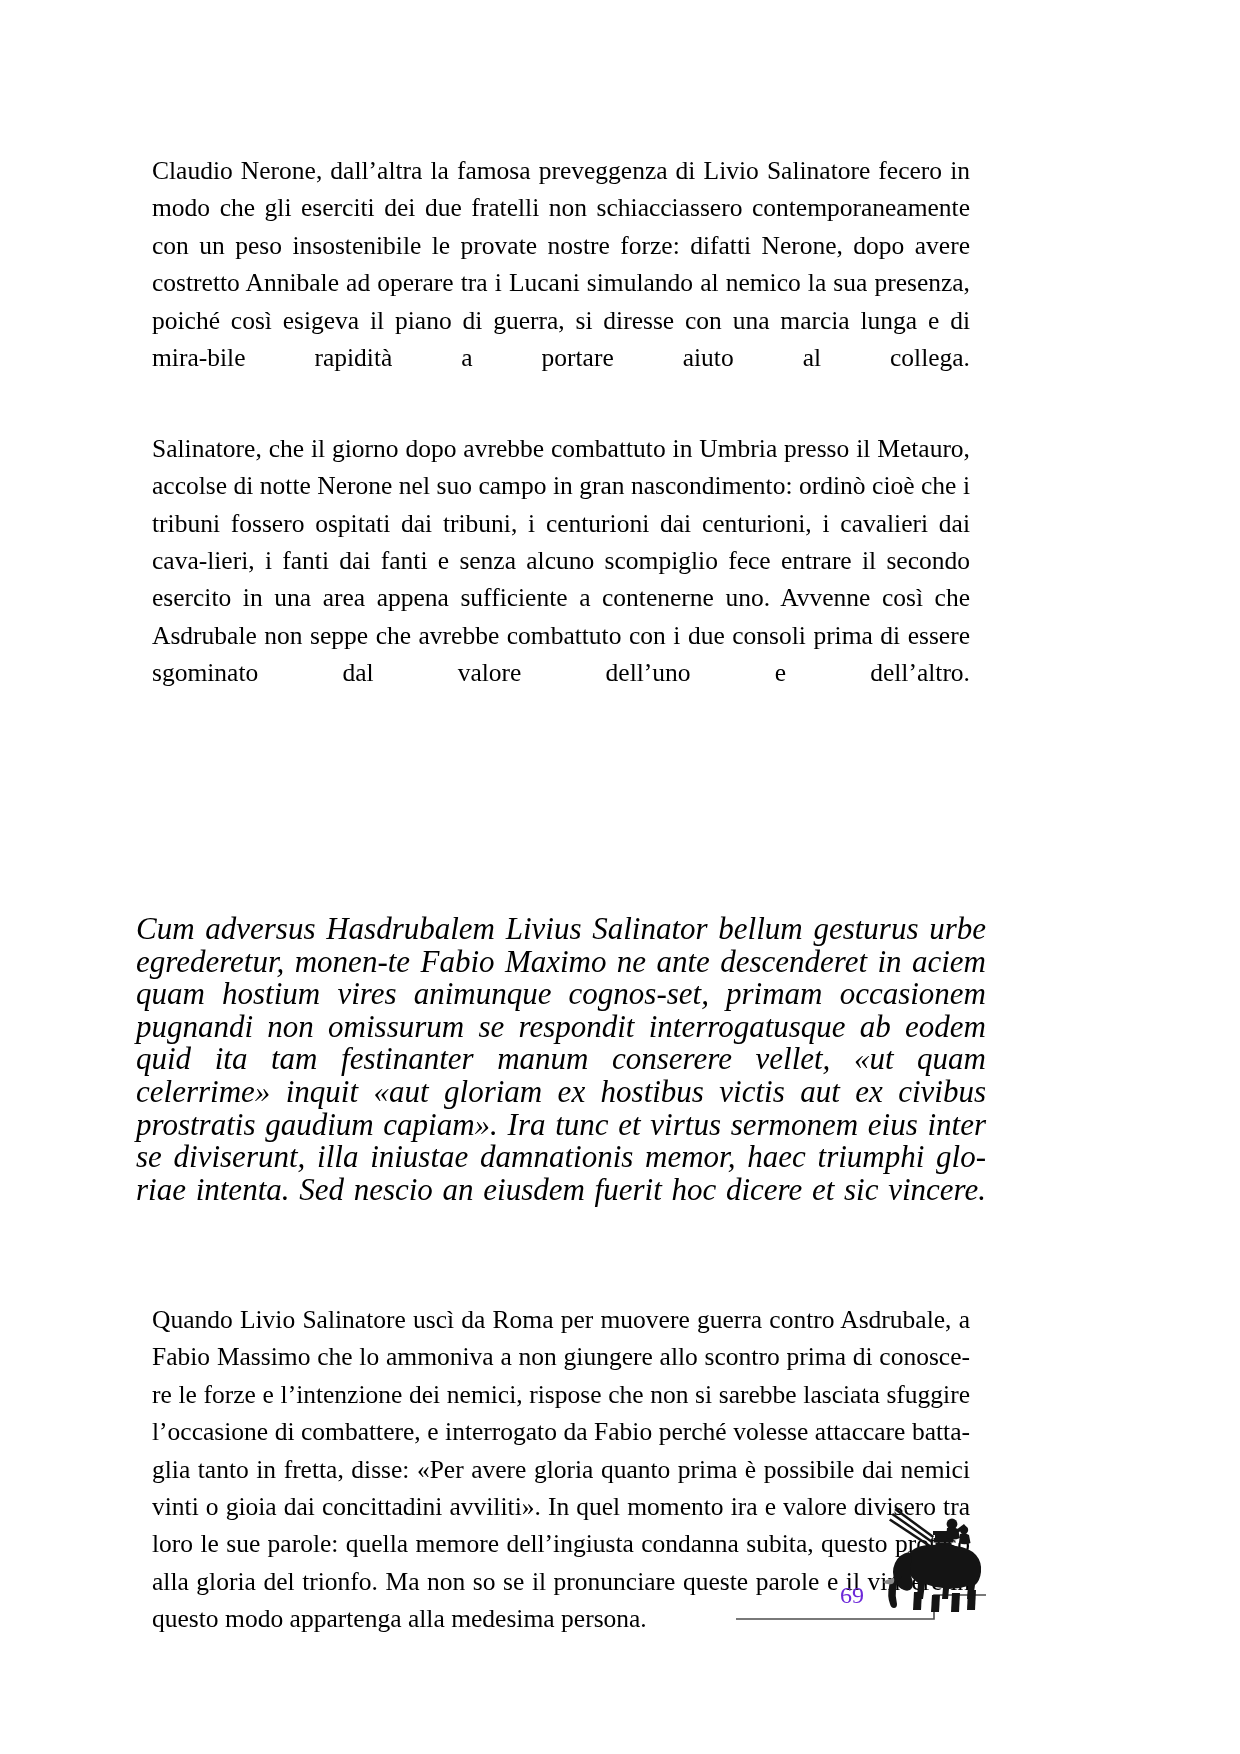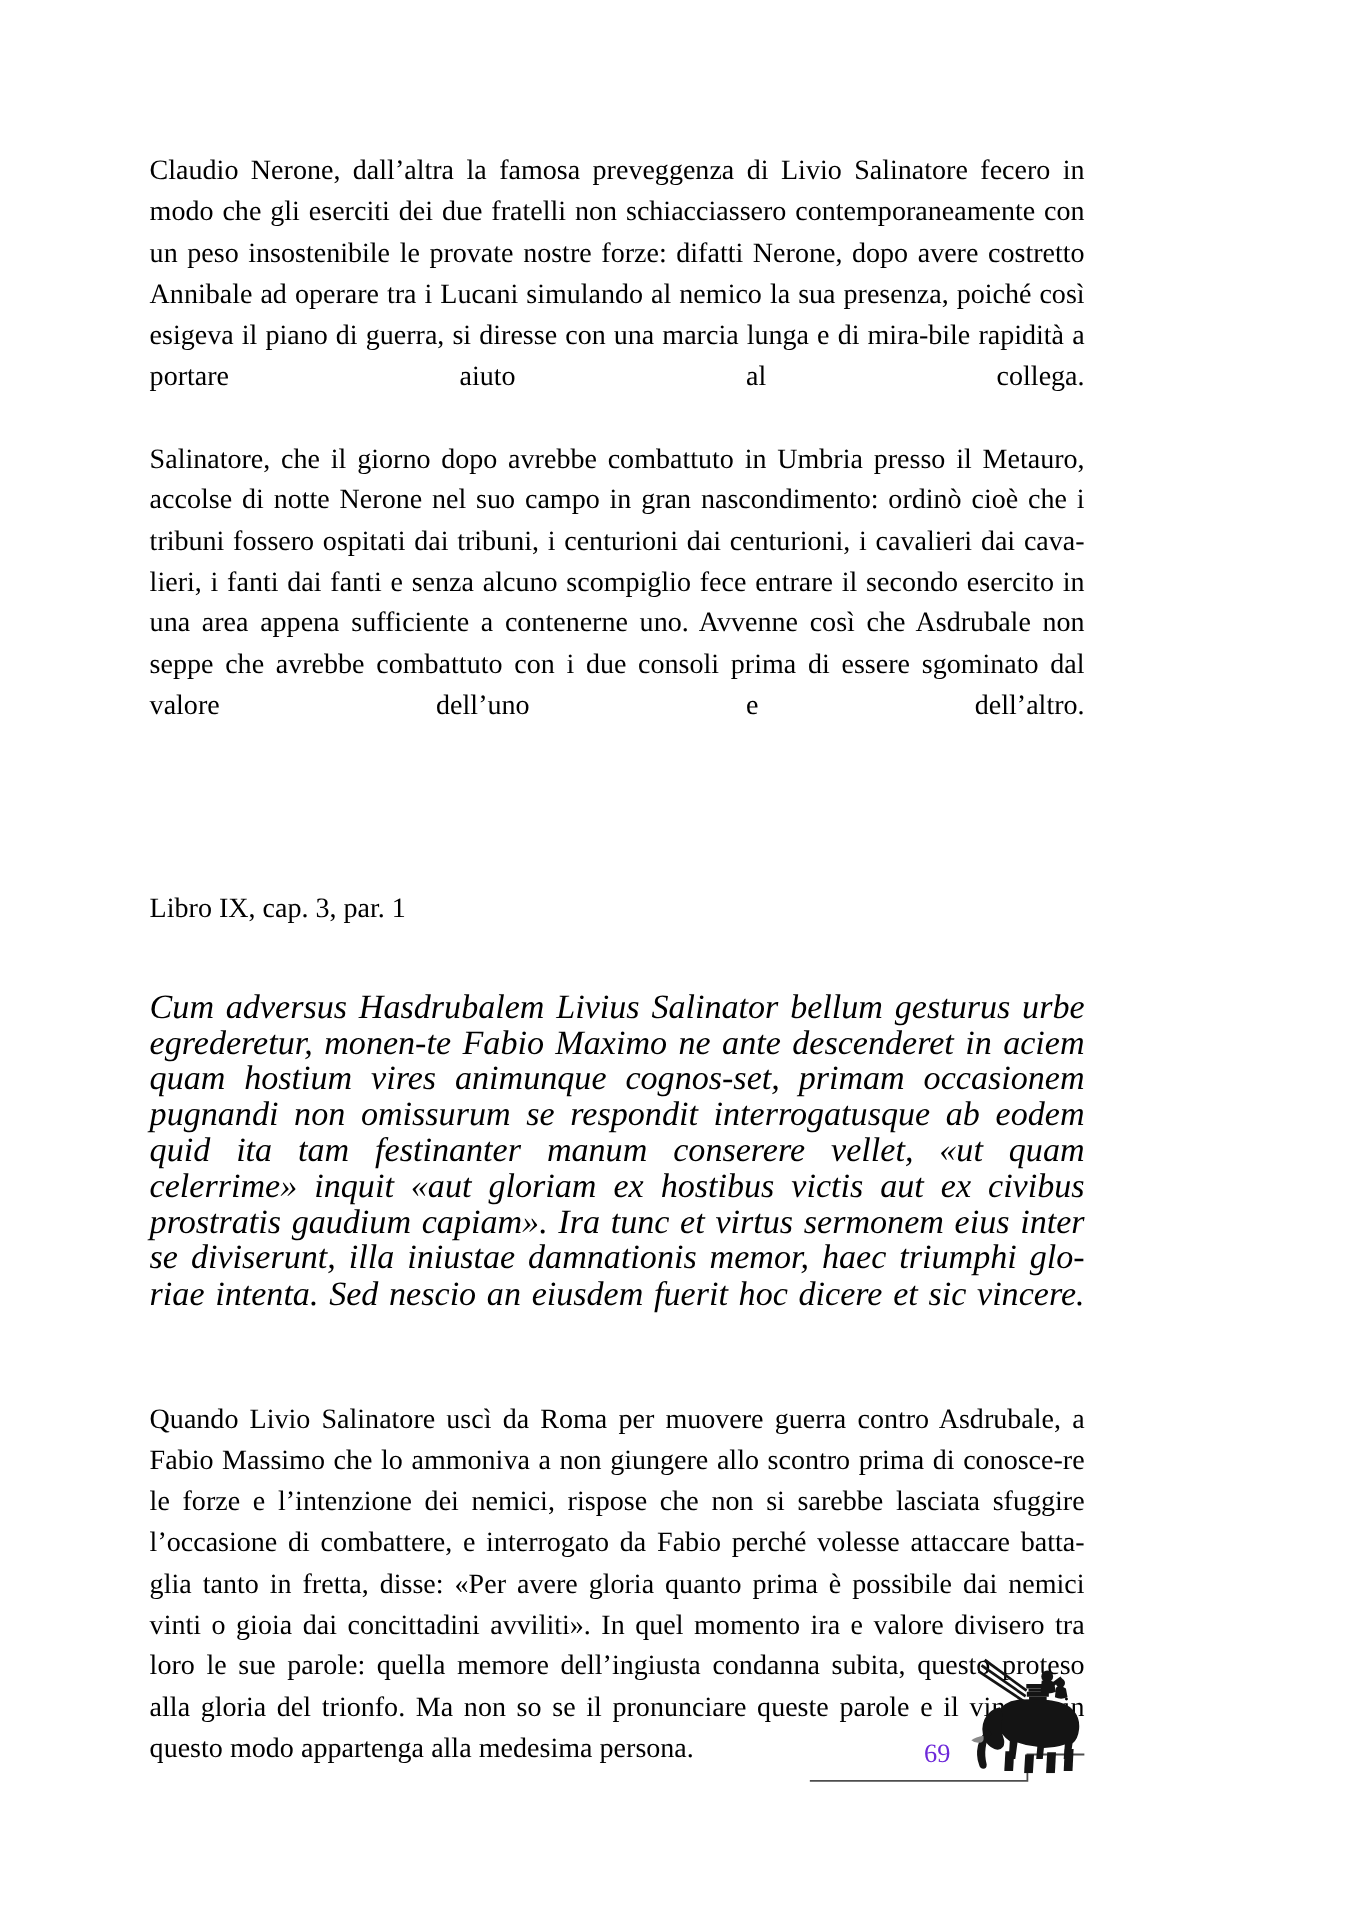--- a/index.html
+++ b/index.html
@@ -30,21 +30,21 @@
     top: 136px;
     width: 850px;
   }
 
   
   .body-para {
     font-size: 25.5px;
     line-height: 37.4px;
     text-align: justify;
     text-justify: inter-word;
-    margin: 0;
+    margin: 16px;
     hyphens: manual;
     -webkit-hyphens: manual;
     letter-spacing: 0.0px;
     word-spacing: 0.1px;
   }
   .body-para::after {
     content: "";
     display: inline-block;
     width: 100%;
   }
@@ -118,21 +118,20 @@
 
   <div class="content">
 
     <p class="body-para">Claudio Nerone, dall’altra la famosa preveggenza di Livio Salinatore fecero in modo che gli eserciti dei due fratelli non schiacciassero contemporaneamente con un peso insostenibile le provate nostre forze: difatti Nerone, dopo avere costretto Annibale ad operare tra i Lucani simulando al nemico la sua presenza, poiché così esigeva il piano di guerra, si diresse con una marcia lunga e di mira-bile rapidità a portare aiuto al collega.</p>
 
     <p class="body-para">Salinatore, che il giorno dopo avrebbe combattuto in Umbria presso il Metauro, accolse di notte Nerone nel suo campo in gran nascondimento: ordinò cioè che i tribuni fossero ospitati dai tribuni, i centurioni dai centurioni, i cavalieri dai cava-lieri, i fanti dai fanti e senza alcuno scompiglio fece entrare il secondo esercito in una area appena sufficiente a contenerne uno. Avvenne così che Asdrubale non seppe che avrebbe combattuto con i due consoli prima di essere sgominato dal valore dell’uno e dell’altro.</p>
 
 
     <div class="gap-large"></div>
 
-    <p class="section-heading">Libro IX, cap. 3, par. 1</p>
 
     <div class="gap-heading"></div>
 
     <p class="latin-block">Cum adversus Hasdrubalem Livius Salinator bellum gesturus urbe egrederetur, monen-te Fabio Maximo ne ante descenderet in aciem quam hostium vires animunque cognos-set, primam occasionem pugnandi non omissurum se respondit interrogatusque ab eodem quid ita tam festinanter manum conserere vellet, «ut quam celerrime» inquit «aut gloriam ex hostibus victis aut ex civibus prostratis gaudium capiam». Ira tunc et virtus sermonem eius inter se diviserunt, illa iniustae damnationis memor, haec triumphi glo-riae intenta. Sed nescio an eiusdem fuerit hoc dicere et sic vincere.</p>
 
     <div class="gap-trans"></div>
 
     <p class="body-para no-stretch">Quando Livio Salinatore uscì da Roma per muovere guerra contro Asdrubale, a Fabio Massimo che lo ammoniva a non giungere allo scontro prima di conosce-re le forze e l’intenzione dei nemici, rispose che non si sarebbe lasciata sfuggire l’occasione di combattere, e interrogato da Fabio perché volesse attaccare batta-glia tanto in fretta, disse: «Per avere gloria quanto prima è possibile dai nemici vinti o gioia dai concittadini avviliti». In quel momento ira e valore divisero tra loro le sue parole: quella memore dell’ingiusta condanna subita, questo proteso alla gloria del trionfo. Ma non so se il pronunciare queste parole e il vincere in questo modo appartenga alla medesima persona.</p>
 
   </div>

